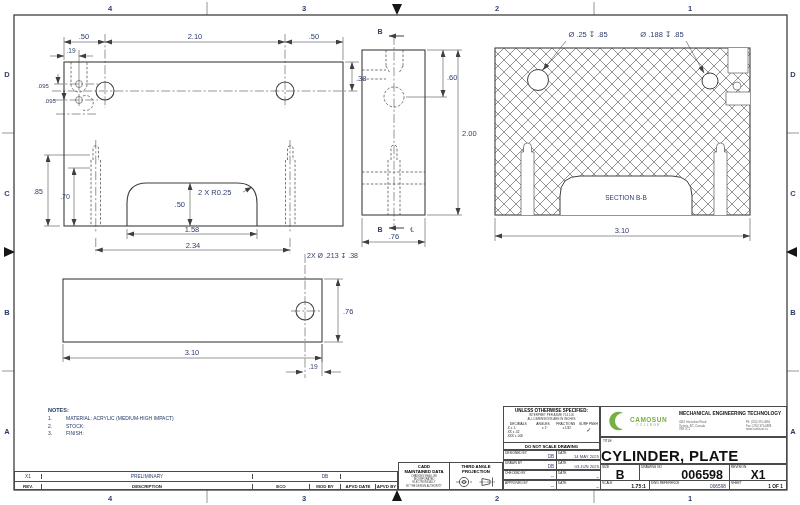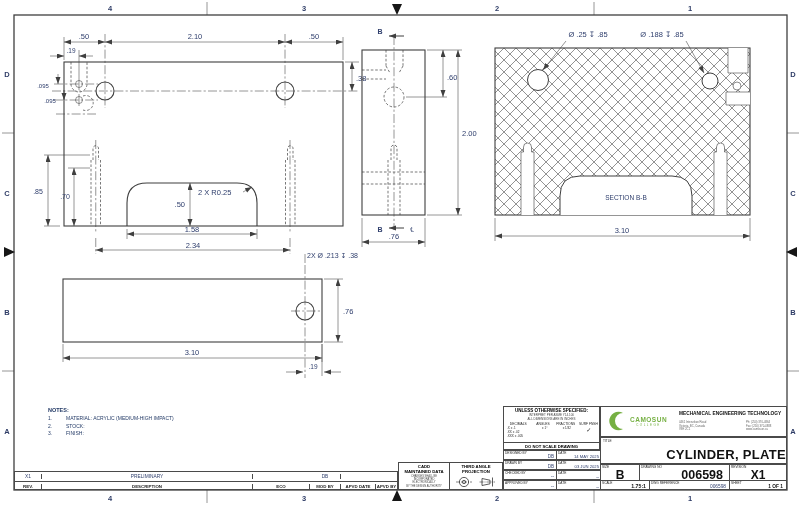--- a/index.html
+++ b/index.html
@@ -302,21 +302,21 @@
   <div style="position:absolute; left:145px; top:14px; font-size:2.8px; color:#666; line-height:3.6px;">
     <div>Ph: (250) 370-4864</div>
     <div>Fax: (250) 370-4888</div>
     <div>www.camosun.ca</div>
   </div>
 </div>
 
 
 <div class="box" style="left:600px; top:437px; width:187px; height:27px;">
   <div class="tiny" style="position:absolute; left:2px; top:1px;">TITLE</div>
-  <div style="position:absolute; left:0; right:0; top:9px; text-align:right; font-size:13px; font-weight:bold; color:#111; letter-spacing:0.3px;">CYLINDER, PLATE</div>
+  <div style="position:absolute; left:0; right:0; top:9px; text-align:left; font-size:15px; font-weight:bold; color:#111; letter-spacing:0.3px;">CYLINDER, PLATE</div>
 </div>
 
 
 <div class="box" style="left:600px; top:464px; width:40px; height:17px;">
   <div class="tiny" style="position:absolute;left:1px;top:0;">SIZE</div>
   <div style="position:absolute;left:0;right:0;top:3px;text-align:center;font-size:12px;font-weight:bold;color:#111;">B</div>
 </div>
 <div class="box" style="left:639px; top:464px; width:91px; height:17px;">
   <div class="tiny" style="position:absolute;left:1px;top:0;">DRAWING NO</div>
   <div style="position:absolute;right:6px;top:3px;font-size:12.5px;font-weight:bold;color:#111;">006598</div>

